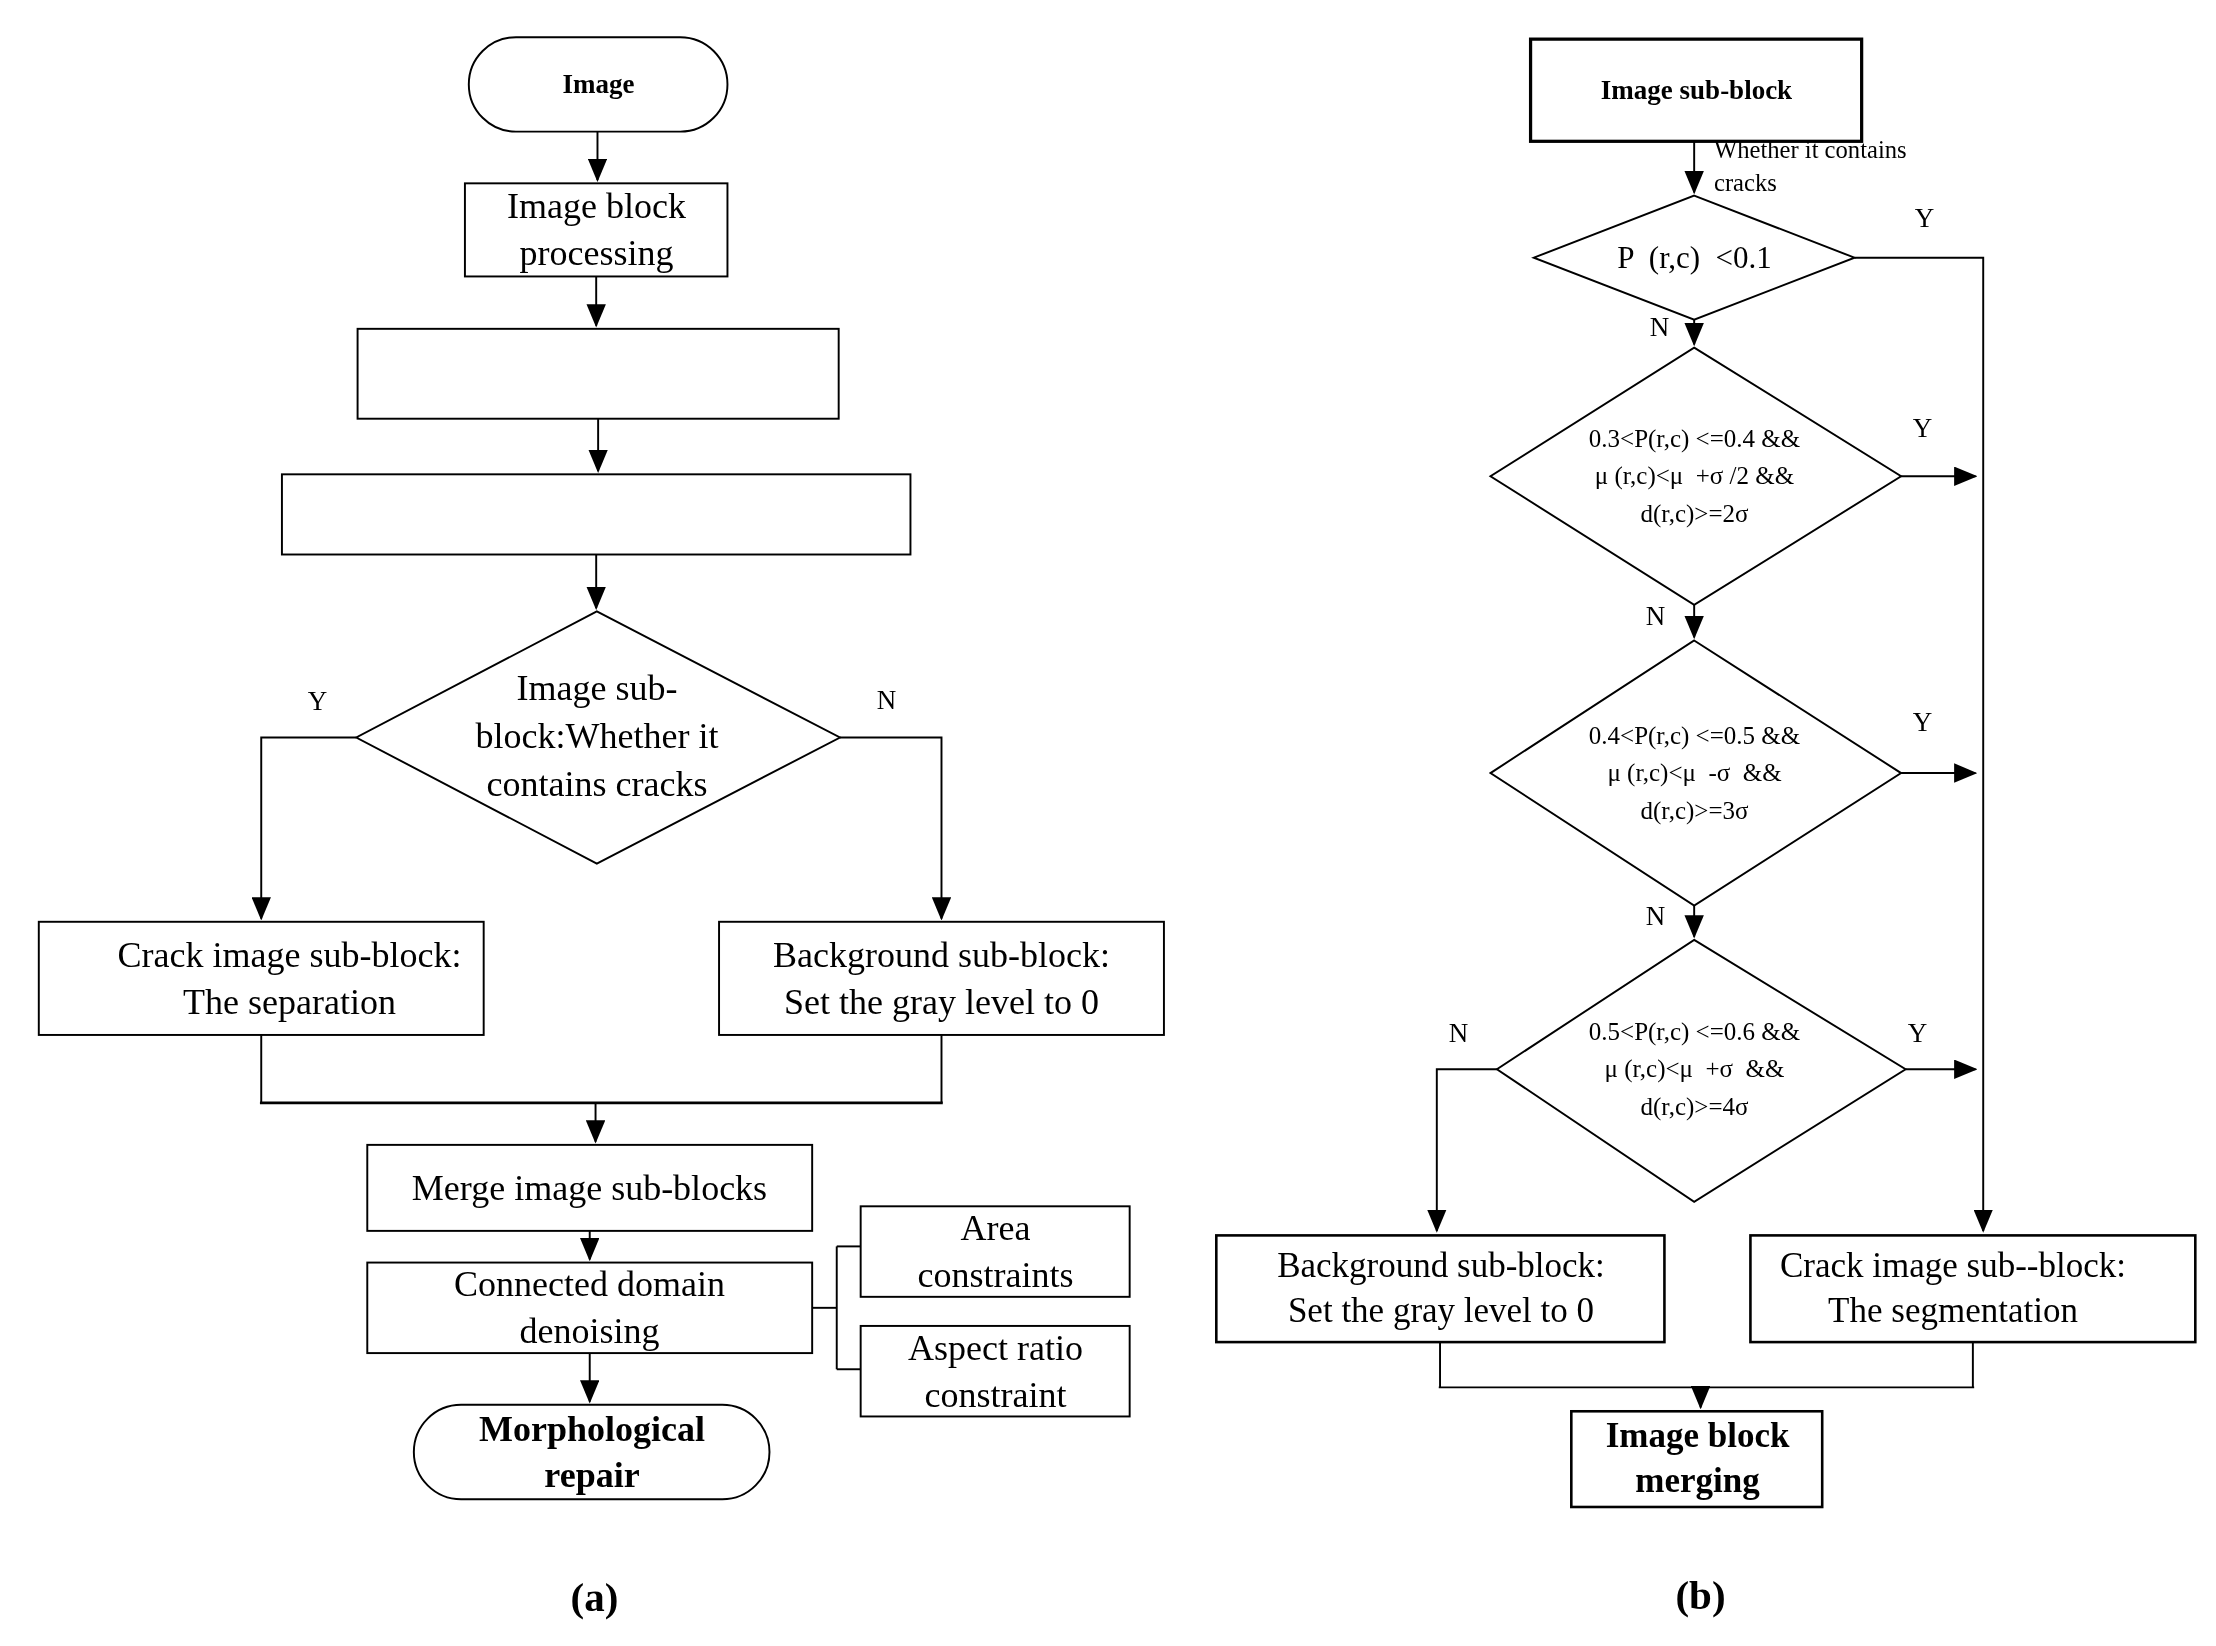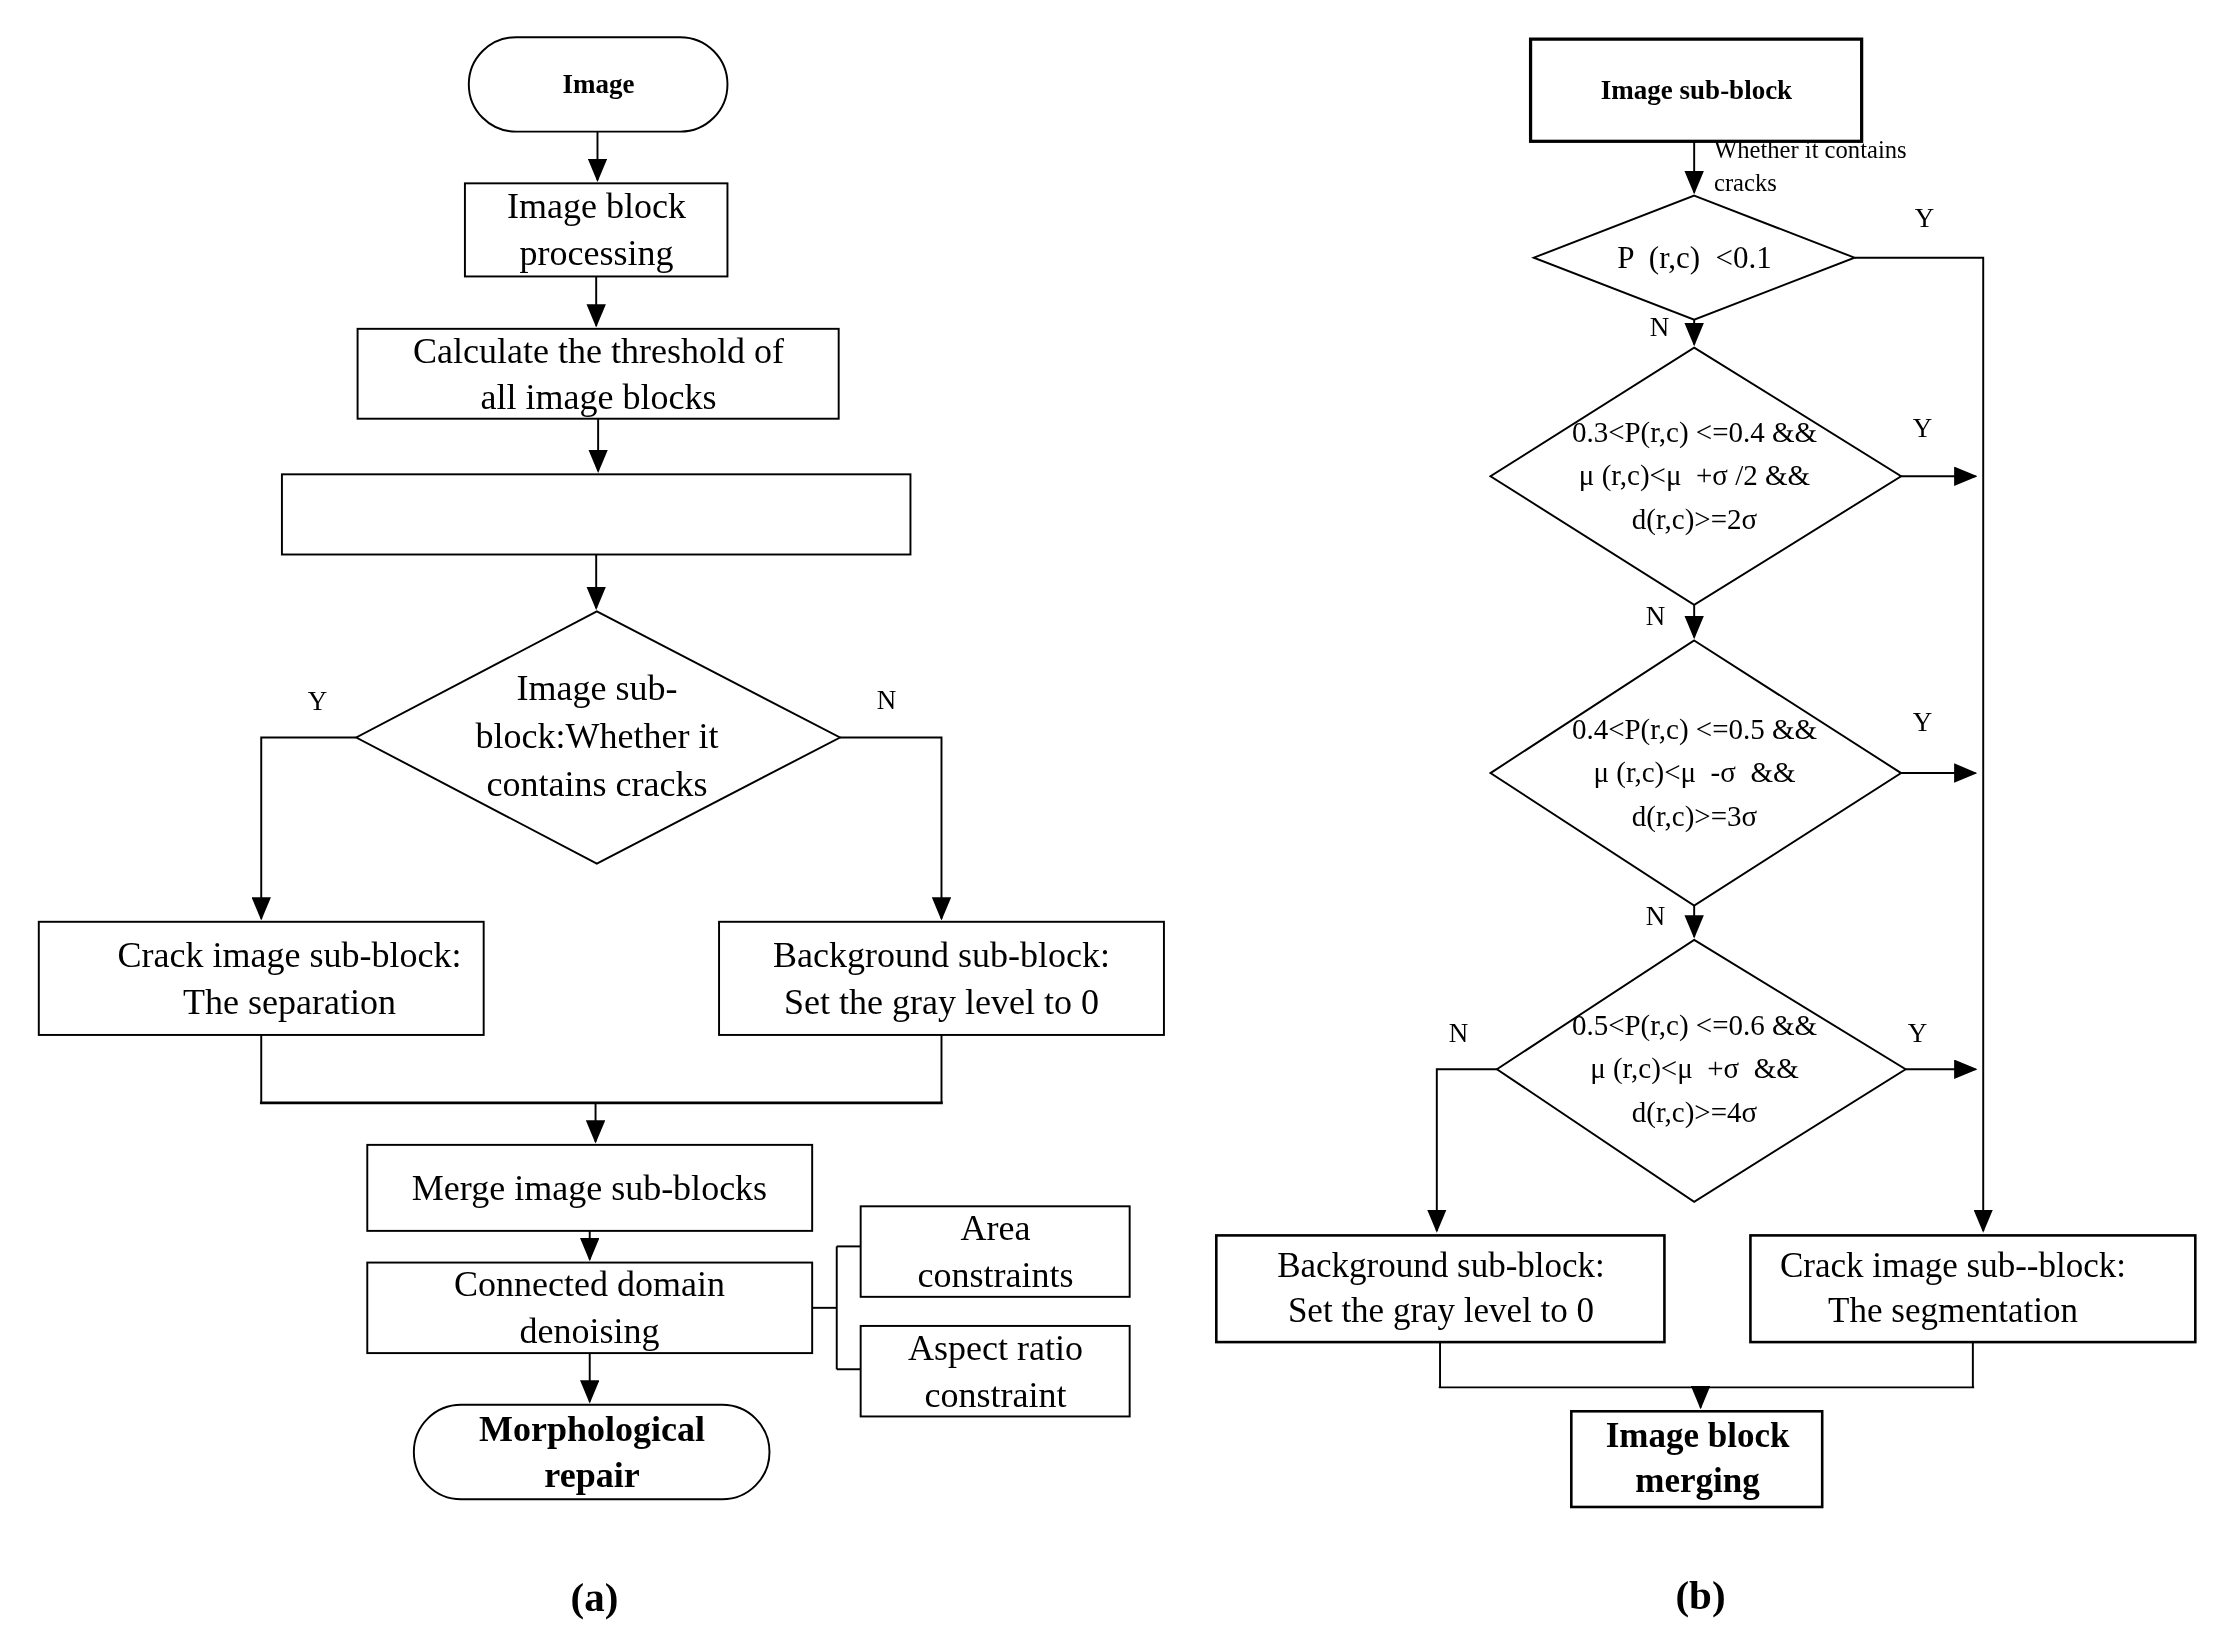--- a/index.html
+++ b/index.html
@@ -7,21 +7,21 @@
   .canvas{position:relative;width:2216px;height:1647px;background:#fff;overflow:hidden;}
   svg.shapes{position:absolute;left:0;top:0;}
   .txt{position:absolute;display:flex;align-items:center;justify-content:center;
        text-align:center;white-space:pre;color:#000;line-height:1.28;}
   .leftalign{justify-content:flex-start;text-align:left;}
   .t64{font-size:41px;}
   .t58{font-size:27px;}
   .t56{font-size:36px;}
   .t54{font-size:35px;}
   .t48{font-size:31px;}
-  .t44{font-size:29px;line-height:1.5;}
+  .t44{font-size:25px;line-height:1.5;}
   .t38{font-size:24.6px;line-height:1.35;}
   .lh133{line-height:1.33;}
   .bold{font-weight:700;}
 </style>
 </head>
 <body>
 
 <div class="canvas">
 
   <svg class="shapes" width="2216" height="1647" viewBox="0 0 3427 2546">
@@ -81,22 +81,20 @@
     <polyline points="2315,1653 2222,1653 2222,1903" fill="none" stroke="#000" stroke-width="3" marker-end="url(#ah)"></polyline>
     <line x1="2227" y1="2075" x2="2227" y2="2145" stroke="#000" stroke-width="3"></line>
     <line x1="3051" y1="2075" x2="3051" y2="2145" stroke="#000" stroke-width="3"></line>
     <line x1="2225" y1="2145" x2="3053" y2="2145" stroke="#000" stroke-width="3"></line>
     <line x1="2630" y1="2145" x2="2630" y2="2176" stroke="#000" stroke-width="3" marker-end="url(#ah)"></line>
   </svg>
 
   <div class="txt t58 bold" style="left:469px;top:37px;width:259px;height:94px;">Image</div>
   <div class="txt t56" style="left:465px;top:183px;width:263px;height:93px;">Image block
 processing</div>
-  <div class="txt t56" style="left:358px;top:329px;width:481px;height:90px;">Calculate the threshold of
-all image blocks</div>
   <div class="txt t56 lh133" style="left:403px;top:666px;width:388px;height:142px;">Image sub-
 block:Whether it
 contains cracks</div>
   <div class="txt t58" style="left:285px;top:679px;width:65px;height:45px;">Y</div>
   <div class="txt t58" style="left:854px;top:678px;width:65px;height:45px;">N</div>
   <div class="txt t56" style="left:39px;top:922px;width:445px;height:113px;padding-left:28px;">Crack image sub-block:
 The separation</div>
   <div class="txt t56" style="left:719px;top:922px;width:445px;height:113px;">Background sub-block:
 Set the gray level to 0</div>
   <div class="txt t56" style="left:367px;top:1145px;width:445px;height:86px;">Merge image sub-blocks</div>

